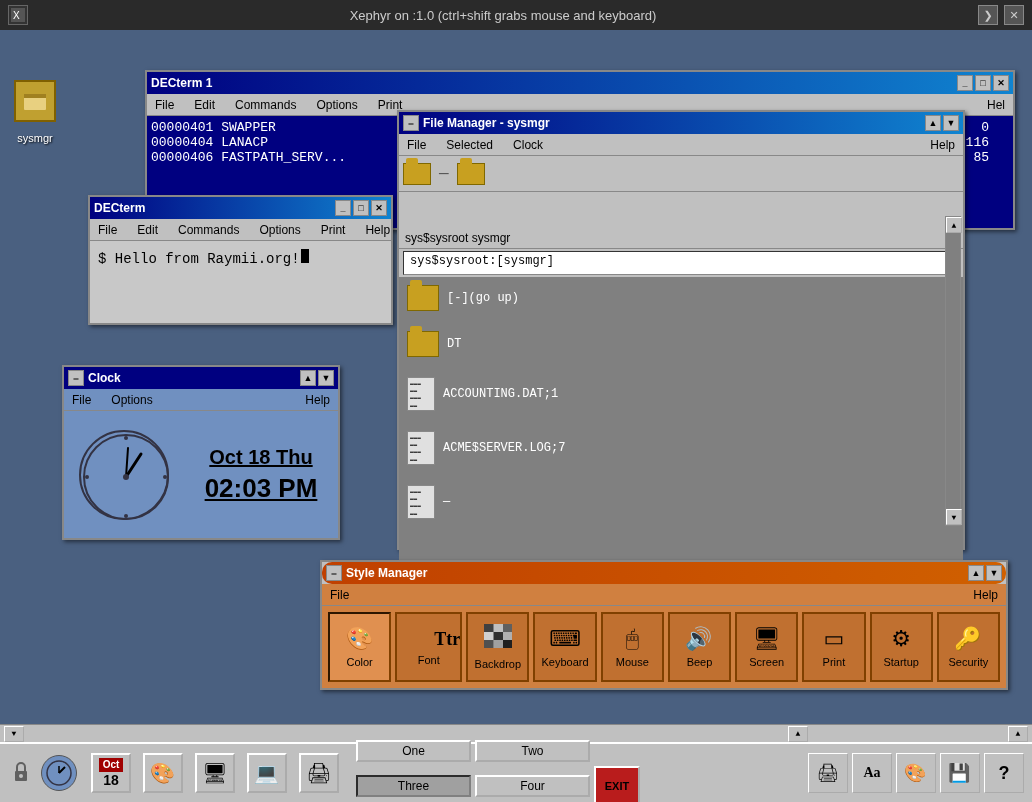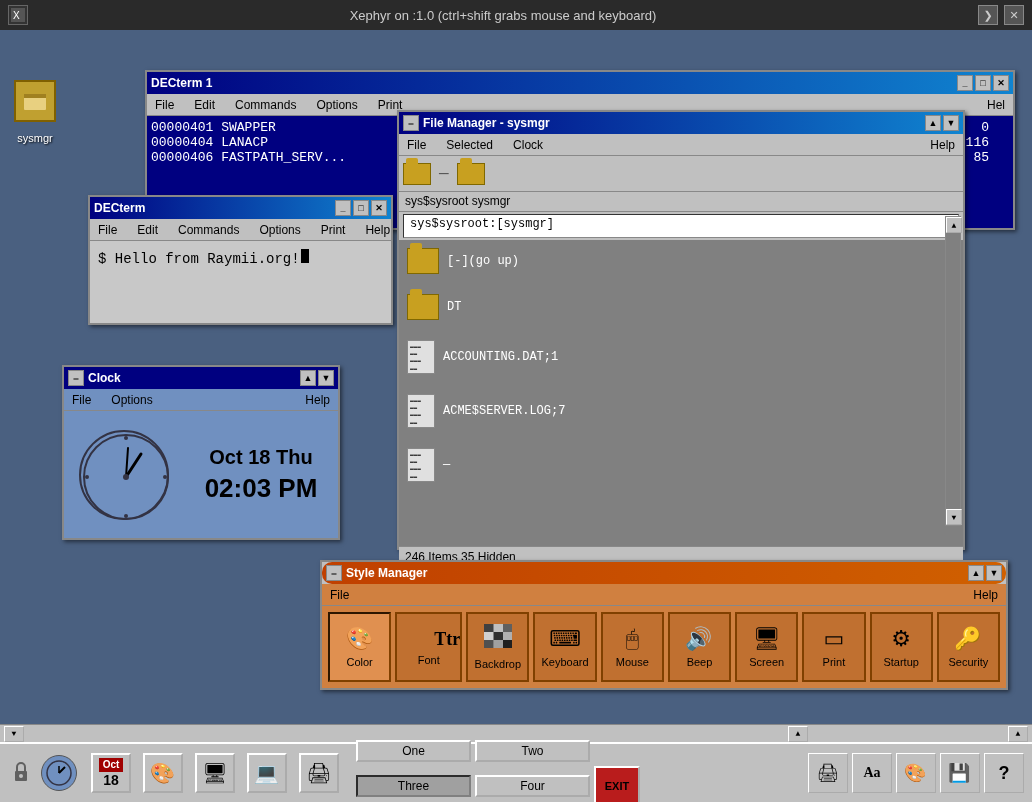--- a/index.html
+++ b/index.html
@@ -148,20 +148,21 @@
       font-size: 16px;
       color: #555;
     }
     .fm-path-bar {
       height: 20px;
       background: #c0c0c0;
       padding: 2px 6px;
       font-family: Arial, sans-serif;
       font-size: 12px;
       border-bottom: 1px solid #888;
+      margin-top: 37px;
     }
     .fm-location {
       height: 24px;
       background: white;
       margin: 2px 4px;
       padding: 2px 6px;
       font-family: 'Courier New', monospace;
       font-size: 12px;
       border: 1px inset #888;
     }
@@ -223,20 +224,21 @@
       width: 278px;
       height: 175px;
     }
     .clock-window .window-titlebar {
       background: #000080;
     }
     .clock-body {
       display: flex;
       height: calc(100% - 44px);
       background: #be185d;
+      text-decoration: underline;
     }
     .clock-analog {
       width: 120px;
       background: #7090c0;
       display: flex;
       align-items: center;
       justify-content: center;
       padding: 8px;
     }
     .clock-digital {

